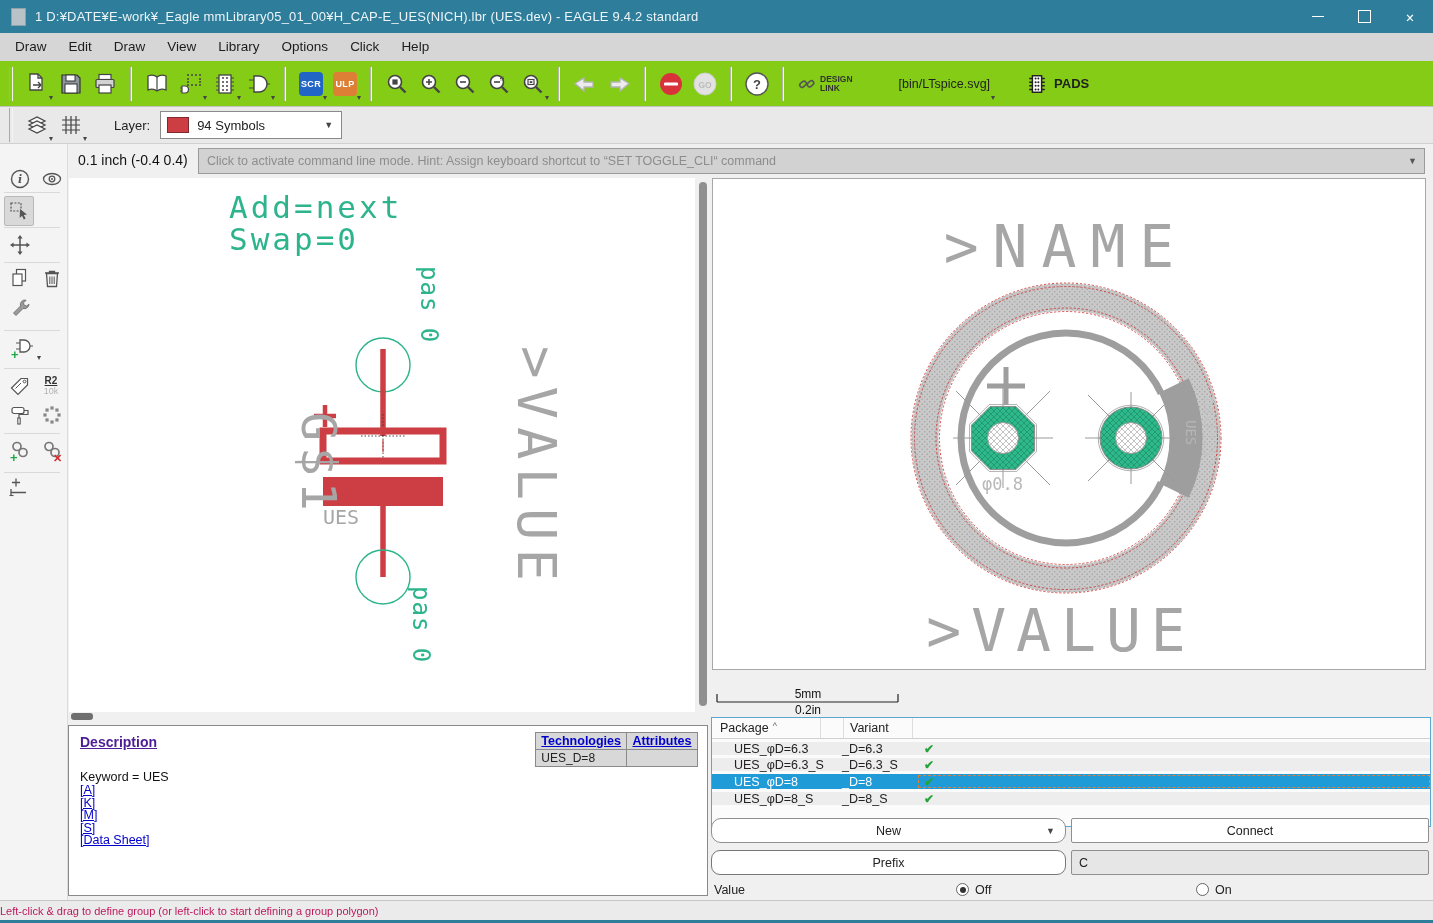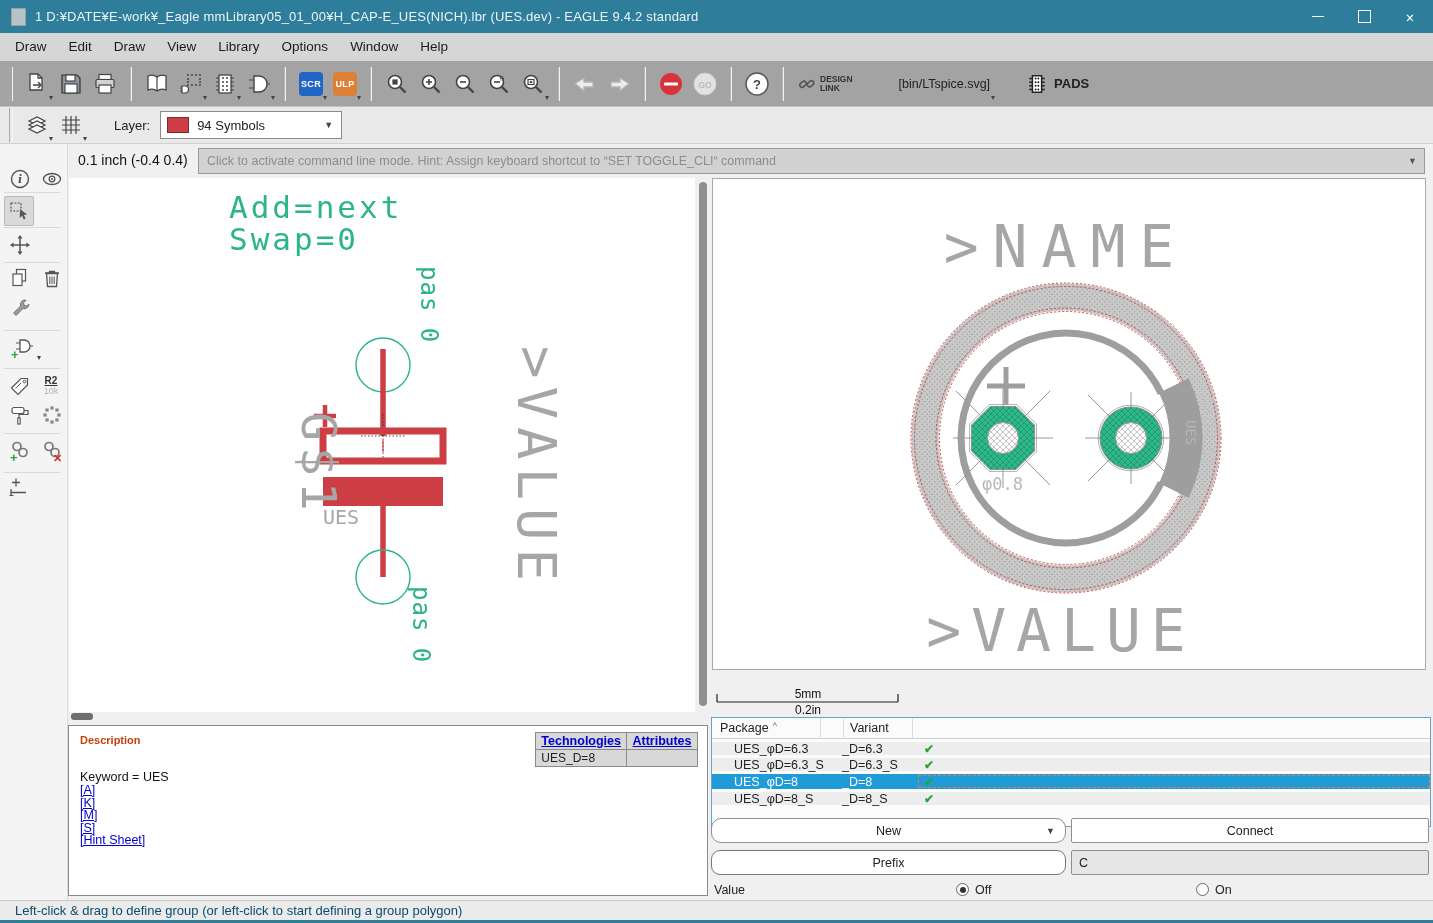--- a/index.html
+++ b/index.html
@@ -16,21 +16,21 @@
            color:#fff;font-size:14px;font-family:"DejaVu Sans Mono",monospace}
   .win-btn .mini{display:block;width:12px;height:0;border-top:1.6px solid #fff}
   .win-btn .maxi{display:block;width:11px;height:11px;border:1.4px solid #fff}
 
   
   .menubar{position:absolute;left:0;top:33px;width:1433px;height:28px;background:#d6d6d6;
            display:flex;align-items:center;padding-left:4px;box-sizing:border-box}
   .menu-item{padding:0 11px;font-size:13.5px;color:#1c1c1c;line-height:28px}
 
   
-  .toolbar{position:absolute;left:0;top:61px;width:1433px;height:46px;background:#a3a3a3;
+  .toolbar{position:absolute;left:0;top:61px;width:1433px;height:46px;background:#84cc16;
            border-bottom:1px solid #c2c2c2;display:flex;align-items:center;box-sizing:border-box}
   .thandle{width:2px;height:34px;border-left:1px solid #aaa;border-right:1px solid #f5f5f5;margin:0 7px 0 9px}
   .tsep{width:1px;height:34px;background:#b5b5b5;border-right:1px solid #f2f2f2;margin:0 8px}
   .tbtn{position:relative;width:30px;height:36px;display:flex;align-items:center;justify-content:center;margin:0 2px}
   .tbtn.wide{width:auto;padding:0 4px}
   .tbtn svg{display:block}
   .caret::after{content:"▾";position:absolute;right:-1px;bottom:0;font-size:8px;color:#444;line-height:8px}
   .badge{width:24px;height:24px;border-radius:4px;color:#fff;font-weight:bold;font-size:9px;
          display:flex;align-items:center;justify-content:center;letter-spacing:.3px}
   .badge.scr{background:#2166c6}
@@ -78,21 +78,21 @@
 
   
   .vscroll-mid{position:absolute;left:697px;top:178px;width:12px;height:534px;background:#f0f0f0}
   .vscroll-mid .thumb{position:absolute;left:2px;top:4px;width:8px;height:524px;background:#8f8f8f;border-radius:4px}
   .hscroll-left{position:absolute;left:69px;top:712px;width:626px;height:10px;background:#f0f0f0}
   .hscroll-left .thumb{position:absolute;left:2px;top:1px;width:22px;height:7px;background:#6f6f6f;border-radius:3px}
 
   
   .desc-panel{position:absolute;left:68px;top:725px;width:640px;height:171px;background:#fff;
               border:1px solid #8a8a8a;box-sizing:border-box}
-  .desc-title{position:absolute;left:11px;top:8px;font-size:11px;font-weight:bold;color:#c2410c;}
+  .desc-title{position:absolute;left:11px;top:8px;font-size:14px;font-weight:bold;color:#4c1d95;text-decoration:underline}
   .desc-keyword{position:absolute;left:11px;top:44px;font-size:12.5px;color:#111}
   .desc-links{position:absolute;left:11px;top:58px}
   .dlink{font-size:12.5px;color:#0000cc;text-decoration:underline;line-height:12.5px}
   .tech-table{position:absolute;right:9px;top:6px;border-collapse:collapse}
   .tech-table th,.tech-table td{border:1px solid #8a8a8a;background:#d8d8d8;padding:1px 5px;font-size:12px;height:14px}
   .tech-table th{color:#0000cc;font-weight:bold;text-decoration:underline;font-size:12.5px}
   .tech-table td:last-child{width:60px}
 
   
   .pkg-panel{position:absolute;left:710px;top:717px;width:723px;height:183px;background:#f0f0f0}
@@ -124,21 +124,21 @@
   .radio{position:absolute;width:13px;height:13px;border:1px solid #666;border-radius:50%;background:#fff;box-sizing:border-box}
   .radio.checked::after{content:"";position:absolute;left:2.5px;top:2.5px;width:6px;height:6px;border-radius:50%;background:#333}
   .radio-off{left:246px;top:3px}
   .radio-on{left:486px;top:3px}
   .lbl-off{position:absolute;left:265px;top:3px}
   .lbl-on{position:absolute;left:505px;top:3px}
 
   
   .statusbar{position:absolute;left:0;top:900px;width:1433px;height:20px;background:#ebebeb;
              border-top:1px solid #c6c6c6;display:flex;align-items:center;box-sizing:border-box}
-  .statusbar span{margin-left:15px;font-size:13px;color:#0c4a6e}
+  .statusbar span{margin-left:0;font-size:11px;color:#be185d}
   .win-border-bottom{position:absolute;left:0;top:920px;width:1433px;height:3px;background:#2d7d9b}
 </style>
 </head>
 <body>
 
 <div class="titlebar">
   <div class="app-ico"></div>
   <span class="title-text">1 D:¥DATE¥E-work¥_Eagle mmLibrary05_01_00¥H_CAP-E_UES(NICH).lbr (UES.dev) - EAGLE 9.4.2 standard</span>
   <div class="win-controls">
     <div class="win-btn">
@@ -151,21 +151,21 @@
   </div>
 </div>
 
 <div class="menubar">
     <div class="menu-item">Draw</div>
     <div class="menu-item">Edit</div>
     <div class="menu-item">Draw</div>
     <div class="menu-item">View</div>
     <div class="menu-item">Library</div>
     <div class="menu-item">Options</div>
-    <div class="menu-item">Window</div>
+    <div class="menu-item">Click</div>
     <div class="menu-item">Help</div>
   </div>
 
 <div class="toolbar">
   <div class="thandle"></div>
 
   <div class="tbtn caret">
     <svg width="24" height="24" viewBox="0 0 24 24">
       <path d="M5 2h8l4 4v12H5z" fill="#fff" stroke="#444" stroke-width="1.3"></path>
       <path d="M13 2v4h4" fill="none" stroke="#444" stroke-width="1.3"></path>
@@ -641,21 +641,21 @@
       <td></td>
     </tr>
   </tbody>
     </table>
   <div class="desc-keyword">Keyword = UES</div>
   <div class="desc-links">
       <div class="dlink">[A]</div>
       <div class="dlink">[K]</div>
       <div class="dlink">[M]</div>
       <div class="dlink">[S]</div>
-      <div class="dlink">[Hint Sheet]</div>
+      <div class="dlink">[Data Sheet]</div>
     </div>
 </div>
 
 <div class="pkg-panel">
   <div class="pkg-table">
     <div class="pkg-head">
       <div class="ph-pkg"><span>Package</span><span class="sort-caret">^</span></div>
       <div class="ph-mid"></div>
       <div class="ph-var">Variant</div>
     </div>

